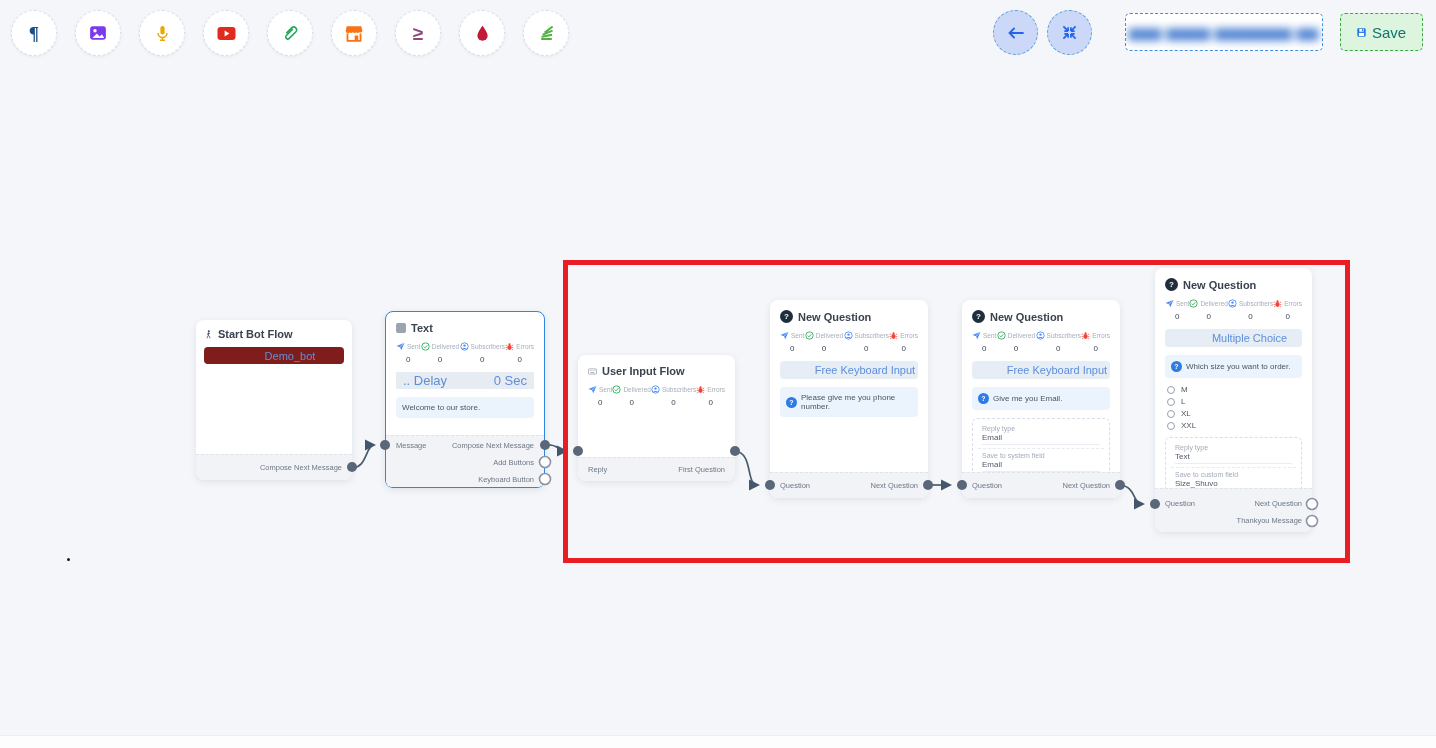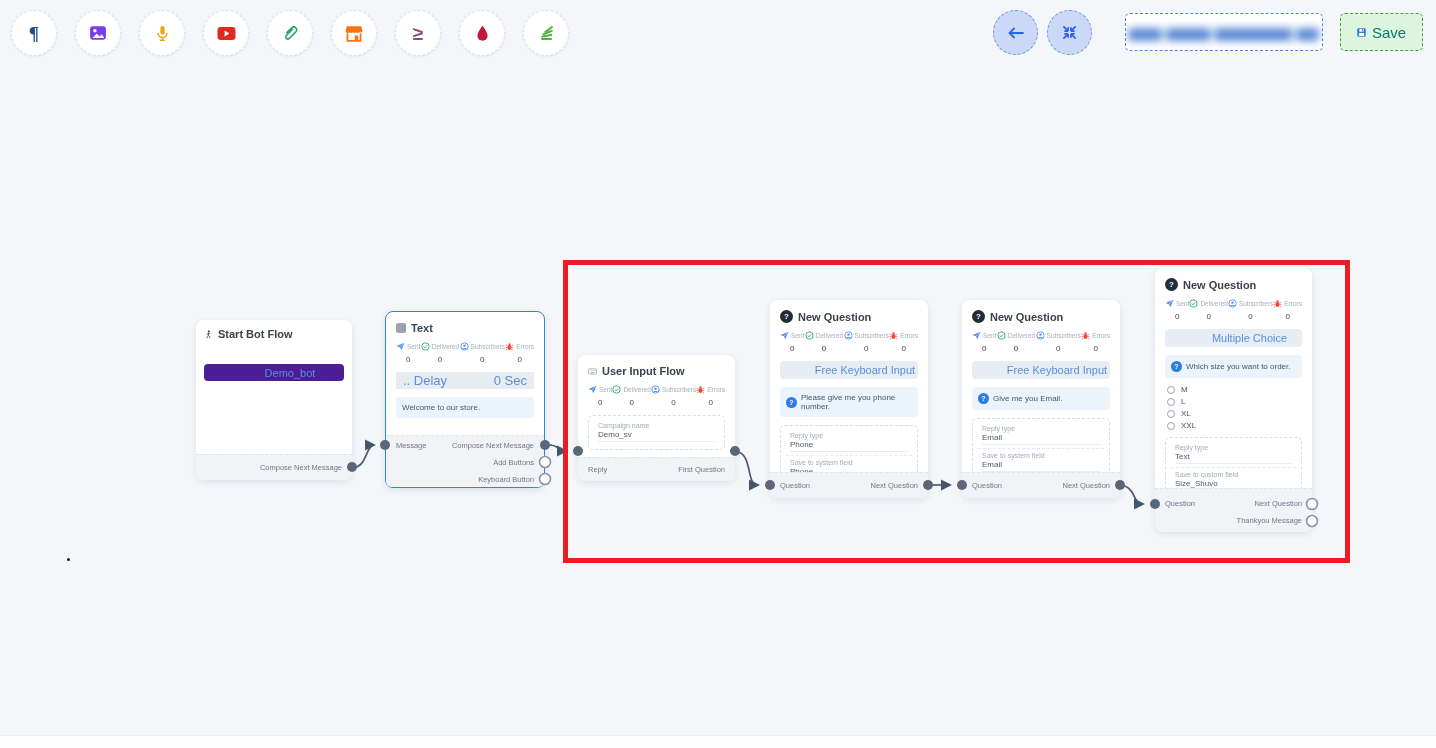--- a/index.html
+++ b/index.html
@@ -199,21 +199,21 @@
 </div>
 
 <div class="node" style="left:196px; top:320px; width:156px; height:160px;">
   <div class="nbody" style="padding:8px 8px 0;">
     <div class="nhead">
       <svg class="si" width="11" height="12">
           <use href="#i-walk"></use>
         </svg>
       <span>Start Bot Flow</span>
     </div>
-    <div class="pill" style="margin-top:24px; height:17px; background:#4c1d95;">Demo_bot</div>
+    <div class="pill" style="margin-top:7px; height:17px; background:#7f1d1d;">Demo_bot</div>
   </div>
   <div class="nfoot" style="height:26px;">
     <div class="foot-one" style="justify-content:flex-end;">
       <span>Compose Next Message</span>
     </div>
   </div>
 </div>
 
 <div class="node selected" style="left:385px; top:311px; width:160px; height:177px;">
   <div class="nbody">
@@ -320,26 +320,20 @@
       <div class="stat">
           <span class="lab">
             <svg class="si">
               <use href="#i-bug"></use>
             </svg>
             <span>Errors</span>
           </span>
           <span class="val">0</span>
         </div>
     </div>
-    <div class="dash-group">
-      <div class="field2">
-        <div class="flab">Campaign name</div>
-        <div class="fval">Demo_sv</div>
-      </div>
-    </div>
   </div>
   <div class="nfoot" style="height:24px;">
     <div class="foot-one">
       <span>Reply</span>
       <span>First Question</span>
     </div>
   </div>
 </div>
 
 <div class="node" style="left:770px; top:300px; width:158px; height:198px;">
@@ -383,30 +377,20 @@
             </svg>
             <span>Errors</span>
           </span>
           <span class="val">0</span>
         </div>
     </div>
     <div class="pill">Free Keyboard Input</div>
     <div class="bubble">
       <span class="qmark blue">?</span>
       <span>Please give me you phone number.</span>
-    </div>
-    <div class="dash-group">
-      <div class="field2">
-        <div class="flab">Reply type</div>
-        <div class="fval">Phone</div>
-      </div>
-      <div class="field2">
-        <div class="flab">Save to system field</div>
-        <div class="fval">Phone</div>
-      </div>
     </div>
   </div>
   <div class="nfoot" style="height:26px;">
     <div class="foot-one">
       <span>Question</span>
       <span>Next Question</span>
     </div>
   </div>
 </div>
 

